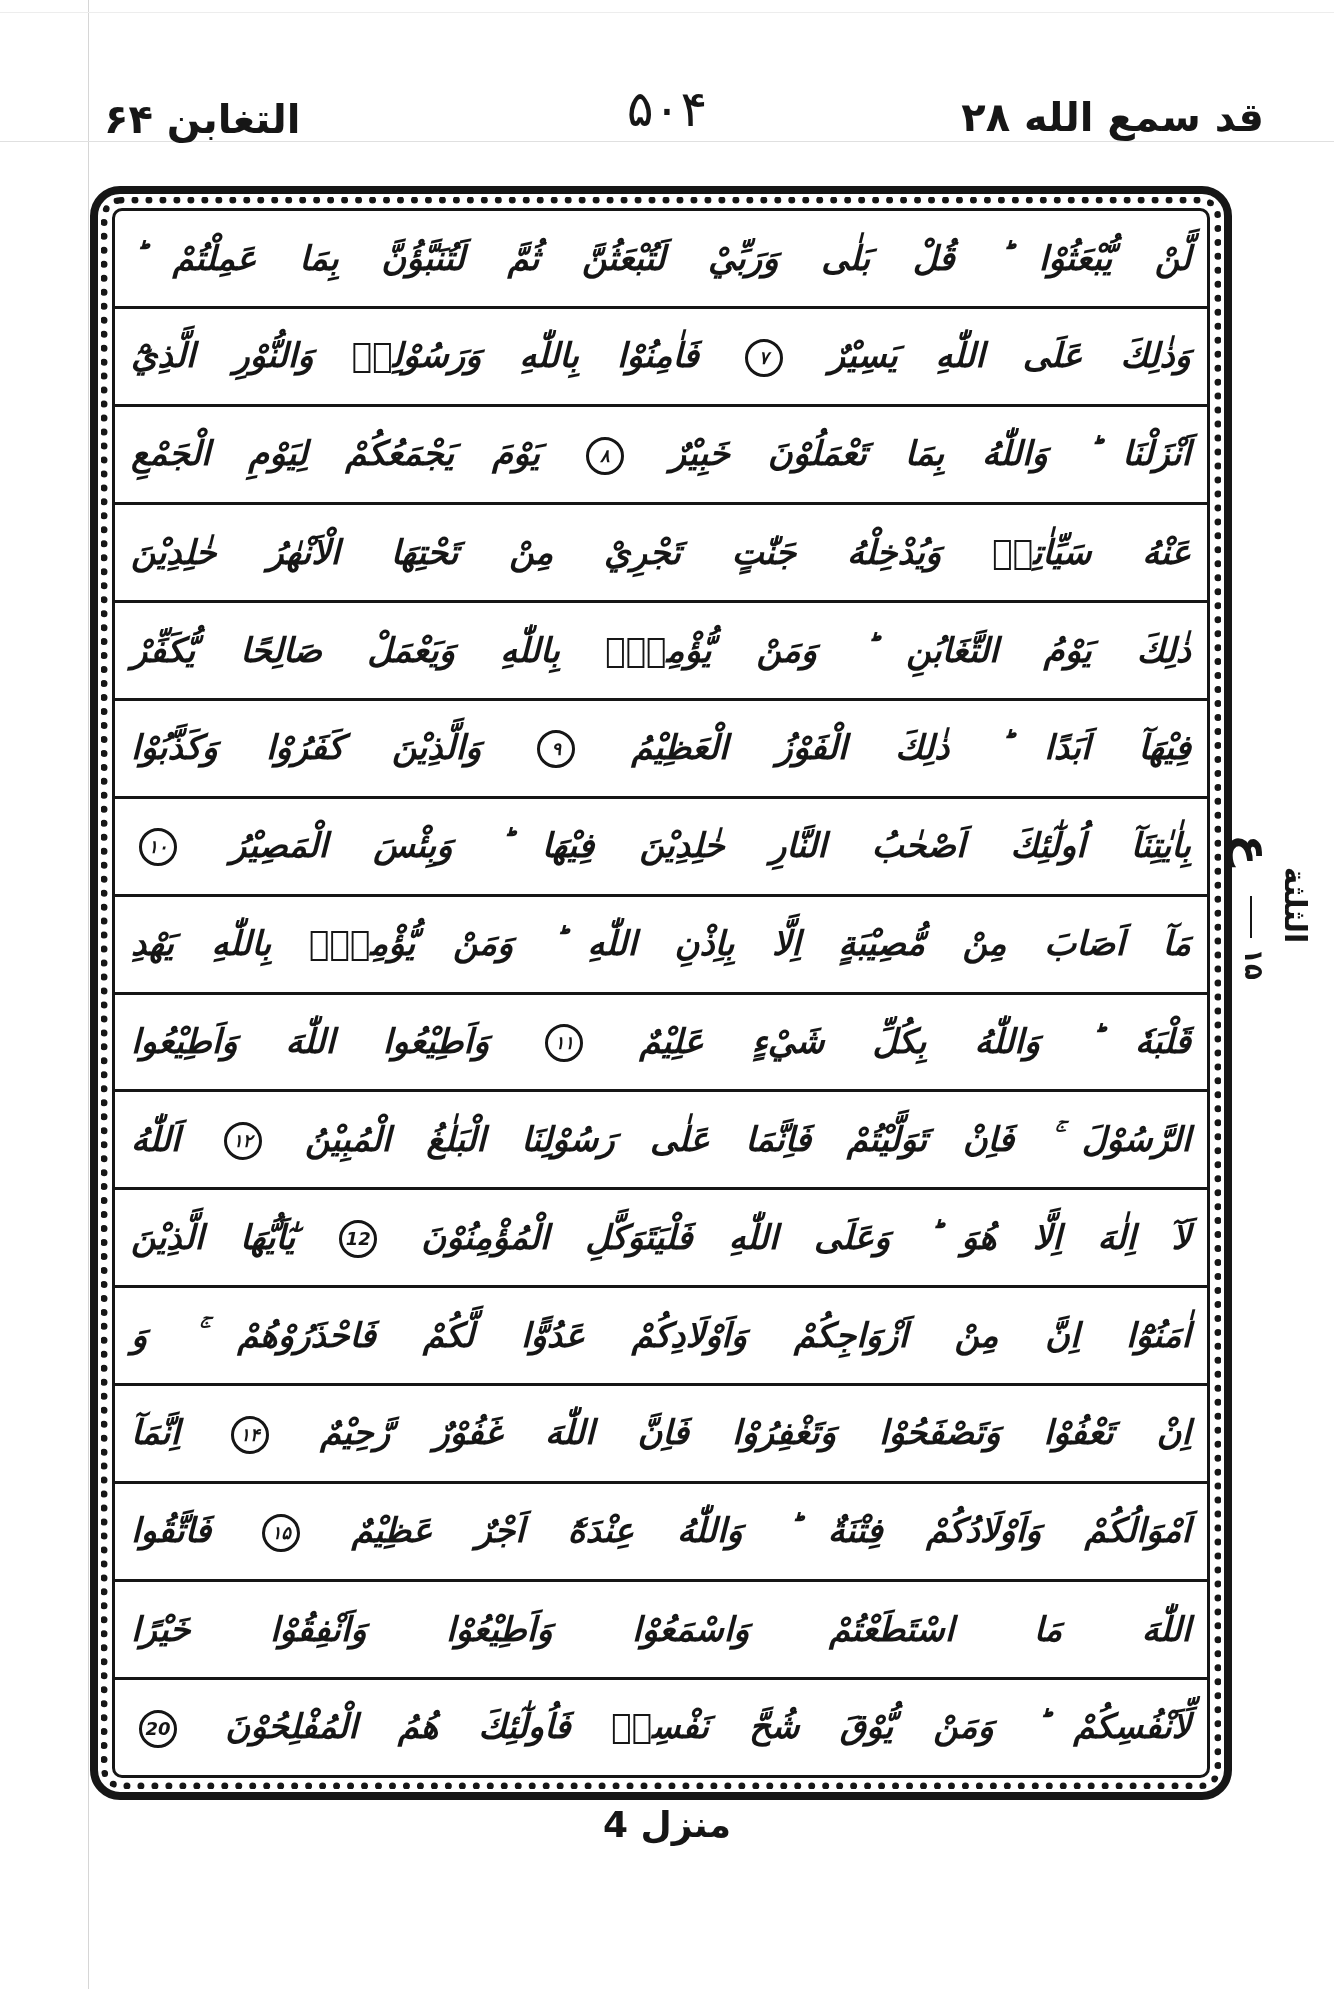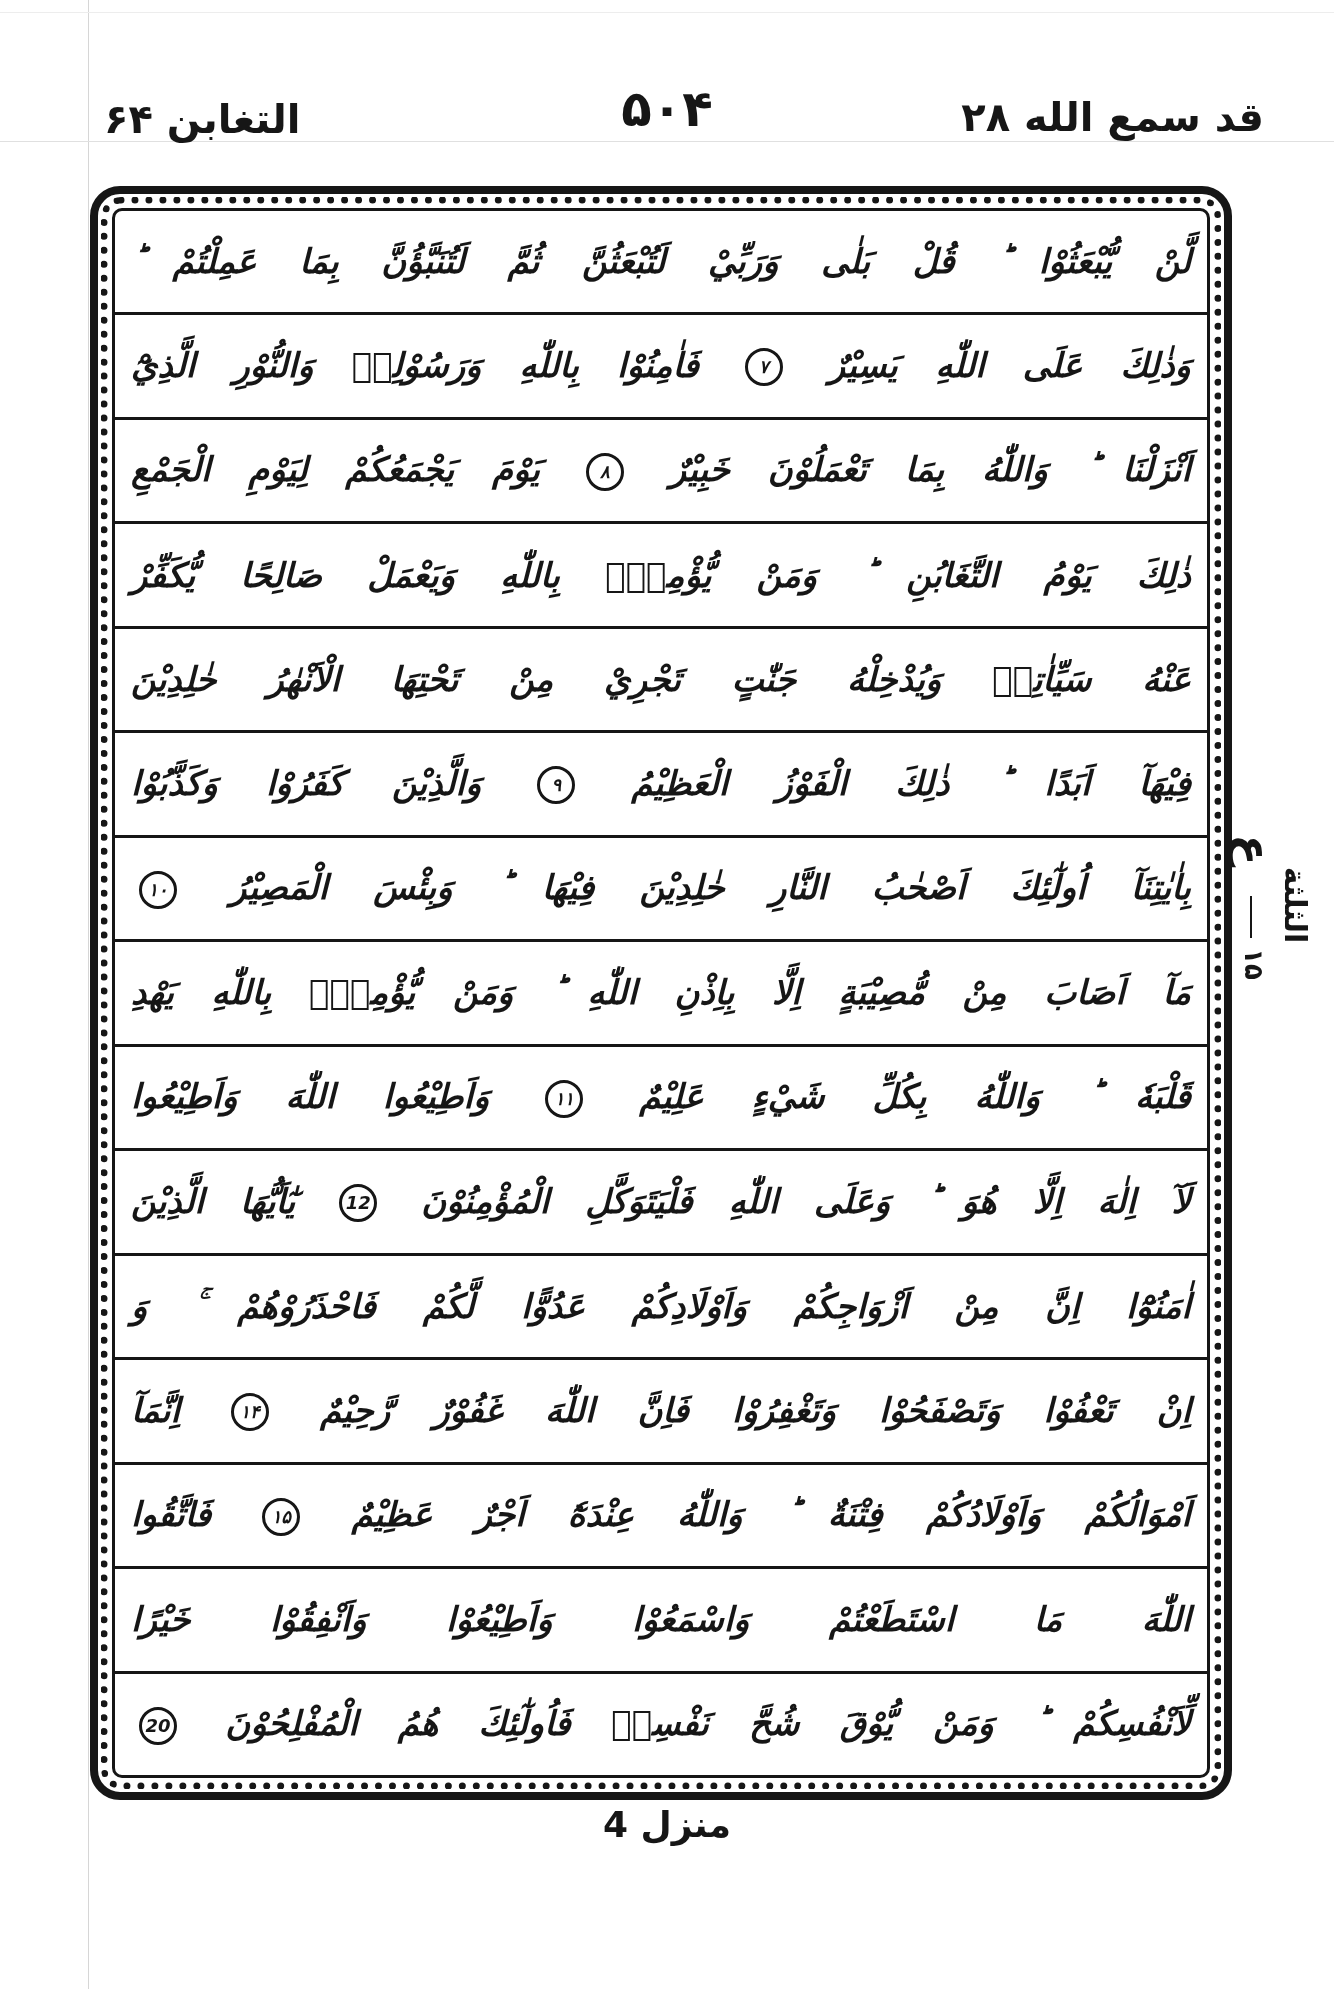--- a/index.html
+++ b/index.html
@@ -20,21 +20,21 @@
   .fold-h{position:absolute;left:0;top:141px;width:100%;height:1px;background:#e0e0e0;}
   .fold-h2{position:absolute;left:0;top:12px;width:100%;height:1px;background:#ededed;}
 
   
   .surah-title{
     position:absolute;left:104px;top:96px;
     font-size:40px;font-weight:bold;direction:rtl;
   }
   .page-number{
     position:absolute;left:50%;top:80px;transform:translateX(-50%);
-    font-size:50px;font-weight:bold;letter-spacing:4px;
+    font-size:50px;font-weight:normal;letter-spacing:4px;
   }
   .juz-title{
     position:absolute;right:70px;top:94px;
     font-size:40px;font-weight:bold;direction:rtl;
   }
 
   
   .frame-outer{
     position:absolute;left:90px;top:186px;width:1142px;height:1614px;
     border:8px solid var(--ink);border-radius:30px;padding:3px;
@@ -121,36 +121,39 @@
           <div class="qline">
             <span class="qtext">لَّنْ يُّبْعَثُوْا ؕ قُلْ بَلٰى وَرَبِّيْ لَتُبْعَثُنَّ ثُمَّ لَتُنَبَّؤُنَّ بِمَا عَمِلْتُمْ ؕ</span>
           </div>
           <div class="qline">
             <span class="qtext">وَذٰلِكَ عَلَى اللّٰهِ يَسِيْرٌ <span class="ayah-marker">۷</span> فَاٰمِنُوْا بِاللّٰهِ وَرَسُوْلِهٖ وَالنُّوْرِ الَّذِيْٓ</span>
           </div>
           <div class="qline">
             <span class="qtext">اَنْزَلْنَا ؕ وَاللّٰهُ بِمَا تَعْمَلُوْنَ خَبِيْرٌ <span class="ayah-marker">۸</span> يَوْمَ يَجْمَعُكُمْ لِيَوْمِ الْجَمْعِ</span>
           </div>
           <div class="qline">
-            <span class="qtext">ذٰلِكَ يَوْمُ التَّغَابُنِ ؕ وَمَنْ يُّؤْمِنْۢ بِاللّٰهِ وَيَعْمَلْ صَالِحًا يُّكَفِّرْ</span>
+            <span class="qtext">عَنْهُ سَيِّاٰتِهٖ وَيُدْخِلْهُ جَنّٰتٍ تَجْرِيْ مِنْ تَحْتِهَا الْاَنْهٰرُ خٰلِدِيْنَ</span>
           </div>
           <div class="qline">
-            <span class="qtext">عَنْهُ سَيِّاٰتِهٖ وَيُدْخِلْهُ جَنّٰتٍ تَجْرِيْ مِنْ تَحْتِهَا الْاَنْهٰرُ خٰلِدِيْنَ</span>
+            <span class="qtext">ذٰلِكَ يَوْمُ التَّغَابُنِ ؕ وَمَنْ يُّؤْمِنْۢ بِاللّٰهِ وَيَعْمَلْ صَالِحًا يُّكَفِّرْ</span>
           </div>
           <div class="qline">
             <span class="qtext">فِيْهَآ اَبَدًا ؕ ذٰلِكَ الْفَوْزُ الْعَظِيْمُ <span class="ayah-marker">۹</span> وَالَّذِيْنَ كَفَرُوْا وَكَذَّبُوْا</span>
           </div>
           <div class="qline">
             <span class="qtext">بِاٰيٰتِنَآ اُولٰٓئِكَ اَصْحٰبُ النَّارِ خٰلِدِيْنَ فِيْهَا ؕ وَبِئْسَ الْمَصِيْرُ <span class="ayah-marker">۱۰</span></span>
           </div>
           <div class="qline">
             <span class="qtext">مَآ اَصَابَ مِنْ مُّصِيْبَةٍ اِلَّا بِاِذْنِ اللّٰهِ ؕ وَمَنْ يُّؤْمِنْۢ بِاللّٰهِ يَهْدِ</span>
           </div>
           <div class="qline">
             <span class="qtext">قَلْبَهٗ ؕ وَاللّٰهُ بِكُلِّ شَيْءٍ عَلِيْمٌ <span class="ayah-marker">۱۱</span> وَاَطِيْعُوا اللّٰهَ وَاَطِيْعُوا</span>
+          </div>
+          <div class="qline">
+            <span class="qtext">الرَّسُوْلَ ۚ فَاِنْ تَوَلَّيْتُمْ فَاِنَّمَا عَلٰى رَسُوْلِنَا الْبَلٰغُ الْمُبِيْنُ <span class="ayah-marker">۱۲</span> اَللّٰهُ</span>
           </div>
           <div class="qline">
             <span class="qtext">لَآ اِلٰهَ اِلَّا هُوَ ؕ وَعَلَى اللّٰهِ فَلْيَتَوَكَّلِ الْمُؤْمِنُوْنَ <span class="ayah-marker">12</span> يٰٓاَيُّهَا الَّذِيْنَ</span>
           </div>
           <div class="qline">
             <span class="qtext">اٰمَنُوْٓا اِنَّ مِنْ اَزْوَاجِكُمْ وَاَوْلَادِكُمْ عَدُوًّا لَّكُمْ فَاحْذَرُوْهُمْ ۚ وَ</span>
           </div>
           <div class="qline">
             <span class="qtext">اِنْ تَعْفُوْا وَتَصْفَحُوْا وَتَغْفِرُوْا فَاِنَّ اللّٰهَ غَفُوْرٌ رَّحِيْمٌ <span class="ayah-marker">۱۴</span> اِنَّمَآ</span>
           </div>

